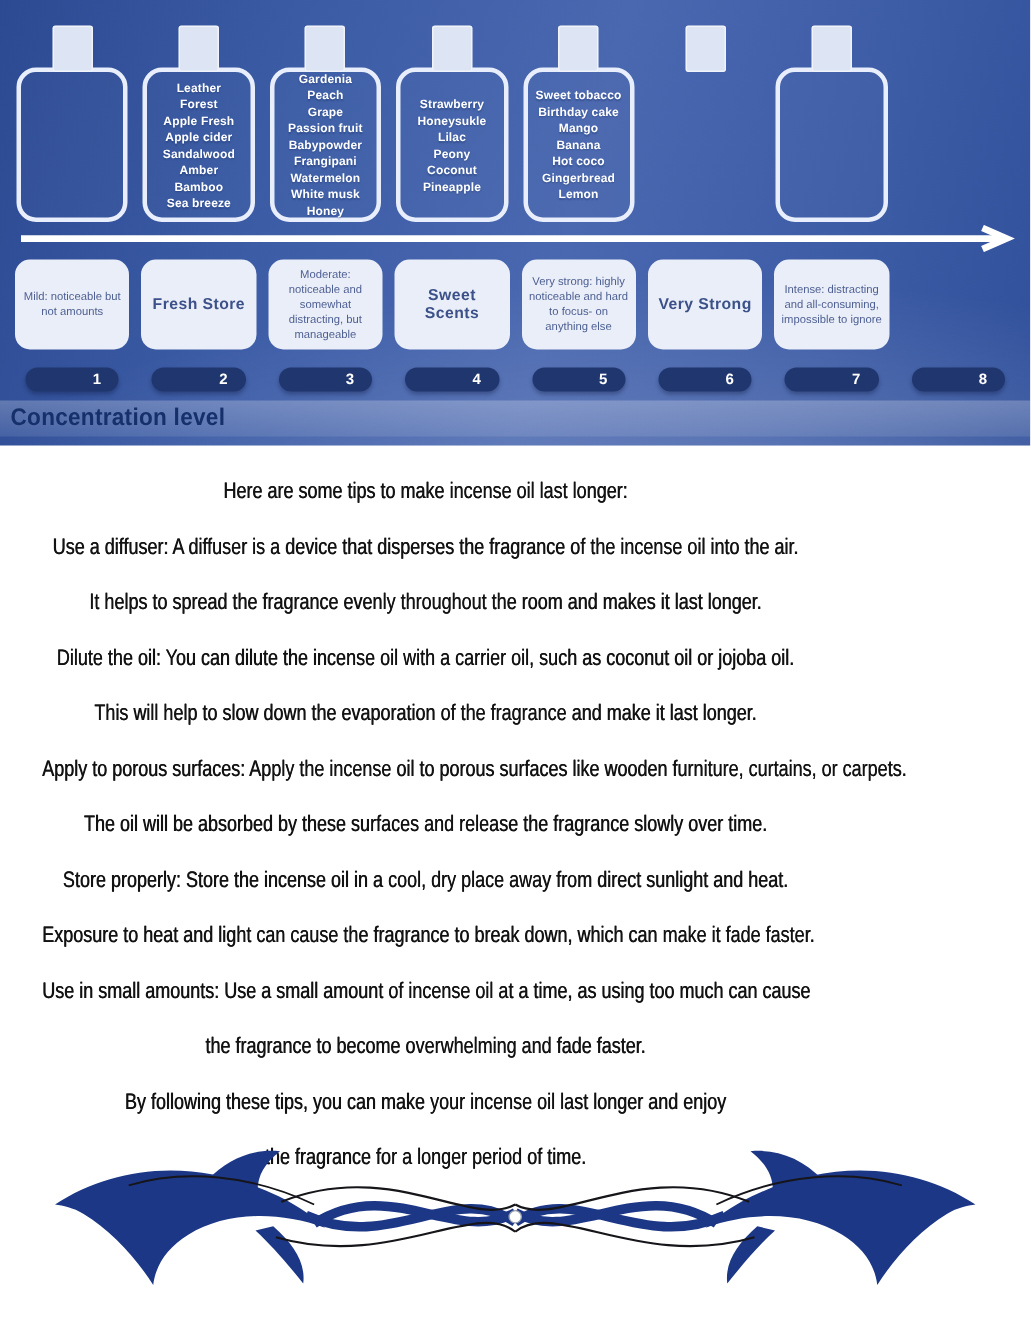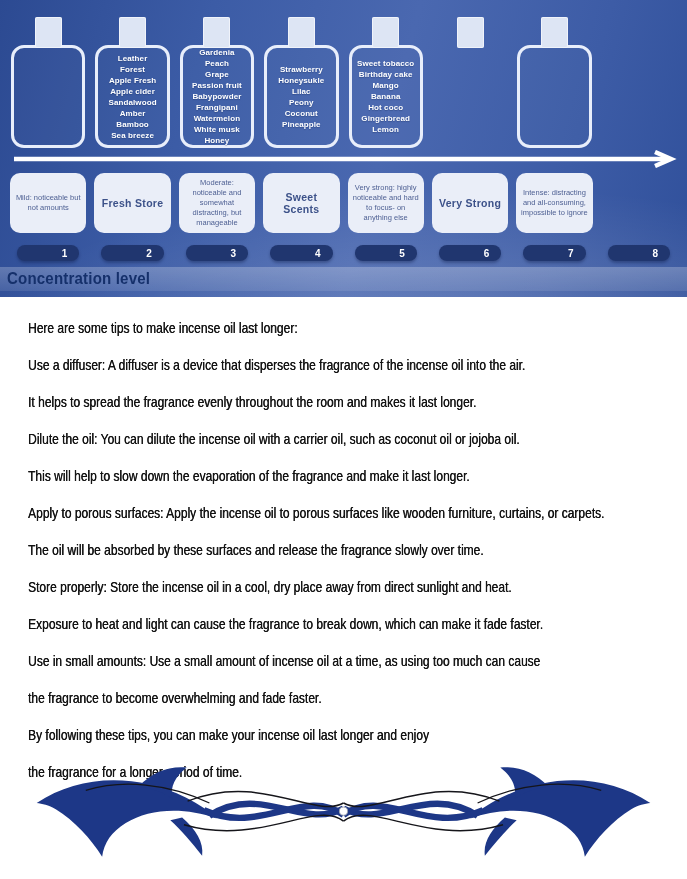--- a/index.html
+++ b/index.html
@@ -68,21 +68,21 @@
     margin-top:6px; height:24px; display:flex; align-items:center;
     background:linear-gradient(180deg, rgba(255,255,255,0.24), rgba(255,255,255,0.10));
     padding-left:7px;
   }
   .axis-label {
     color:#15306b; font-weight:bold; font-size:16px; display:inline-block;
     transform:scaleX(0.94); transform-origin:0 50%; letter-spacing:0.2px;
   }
 
   
-  .tips { padding:22px 20px 0 28px; }
+  .tips { padding:22px 20px 0 28px;text-align:center; }
   .tips p {
     margin:0 0 19px 0; font-size:15px; line-height:18px; color:#131313;
     white-space:nowrap; transform:scaleX(0.8); transform-origin:0 50%;
     text-shadow:0.35px 0 0 currentColor;
   }
 
   
   .flourish { position:absolute; left:0; bottom:6px; width:687px; height:100px; }
   .flourish svg { display:block; }
 </style>

